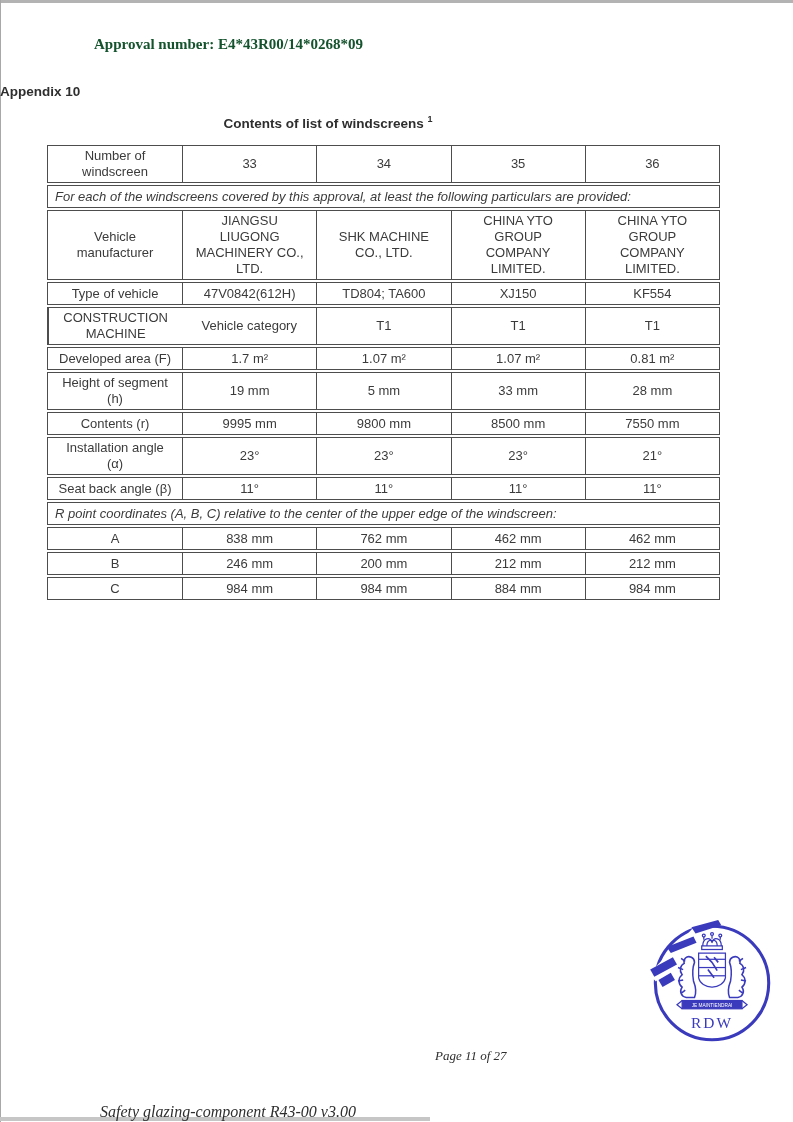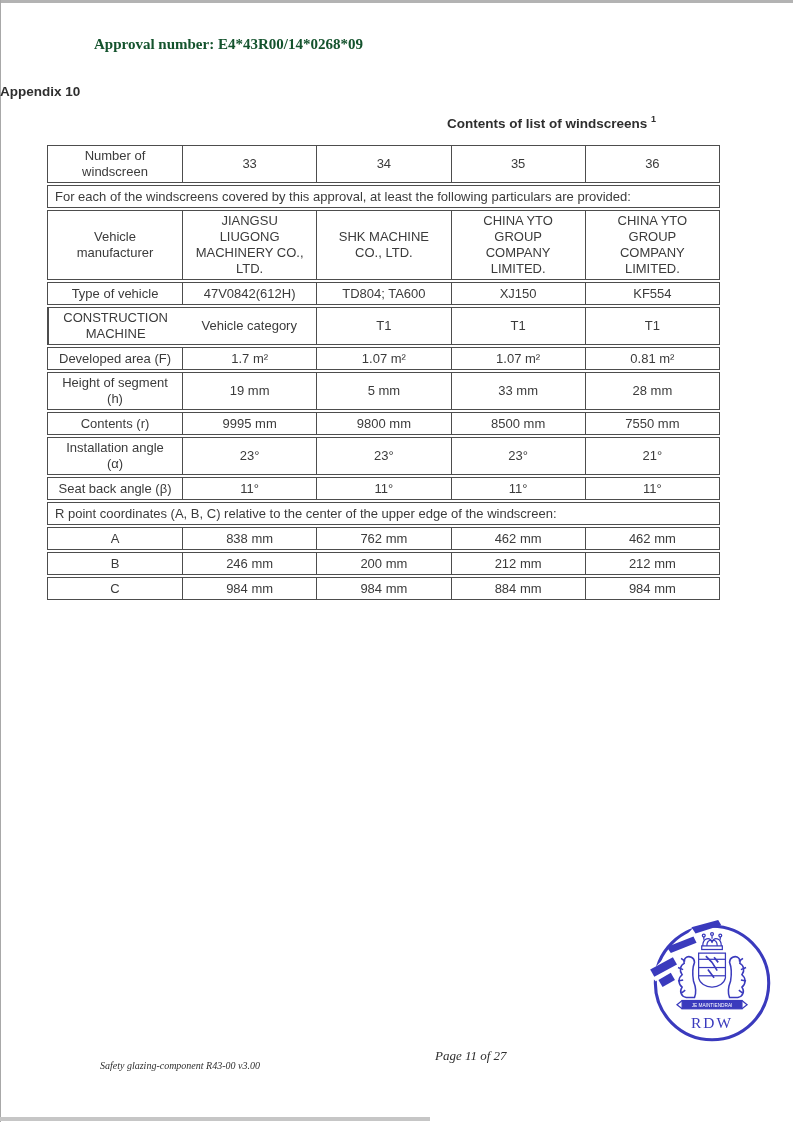--- a/index.html
+++ b/index.html
@@ -14,42 +14,42 @@
 
   .approval{
     position:absolute;left:94px;top:36px;
     font-family:"Liberation Serif", serif;font-weight:bold;font-size:15px;color:#14532d;
   }
   .appendix{
     position:absolute;left:0;top:84px;width:793px;
     font-weight:bold;font-size:13.5px;color:#2e2e2e;
   }
   .doc-title{
-    position:absolute;left:0;top:114px;width:656px;text-align:right;
+    position:absolute;left:0;top:114px;width:656px;text-align:center;
     font-weight:bold;font-size:13.5px;color:#2e2e2e;
   }
   .doc-title sup{font-size:9px;}
 
   .ws-table{position:absolute;left:47px;top:145px;width:673px;}
   .t-row{
     display:flex;border:1px solid #4d4d4d;margin-bottom:2px;background:#fff;
     box-sizing:border-box;
   }
   .t-cell{
     box-sizing:border-box;flex:1 1 0;border-left:1px solid #4d4d4d;
     display:flex;align-items:center;justify-content:center;text-align:center;
     padding:2px 4px;font-size:13px;line-height:16px;min-height:21px;
     white-space:pre-line;color:#3b3b3b;
   }
   .t-cell.t-label{flex:0 0 134px;border-left:none;}
-  .t-cell.t-full{flex:1 1 100%;border-left:none;justify-content:flex-start;text-align:center;padding-left:7px;}
+  .t-cell.t-full{flex:1 1 100%;border-left:none;justify-content:flex-start;text-align:center;padding-left:7px;font-style:italic;}
 
   .footer-left{
-    position:absolute;left:100px;top:1060px;
-    font-family:"Liberation Serif", serif;font-style:italic;font-size:10px;color:#2e2e2e;
+    position:absolute;left:100px;top:1103px;
+    font-family:"Liberation Serif", serif;font-style:italic;font-size:16px;color:#2e2e2e;
   }
   .footer-right{
     position:absolute;left:435px;top:1048px;width:300px;text-align:left;
     font-family:"Liberation Serif", serif;font-style:italic;font-size:13px;color:#2e2e2e;
   }
 
   .stamp{position:absolute;left:644px;top:916px;width:134px;height:134px;}
 </style>
 </head>
 <body>

